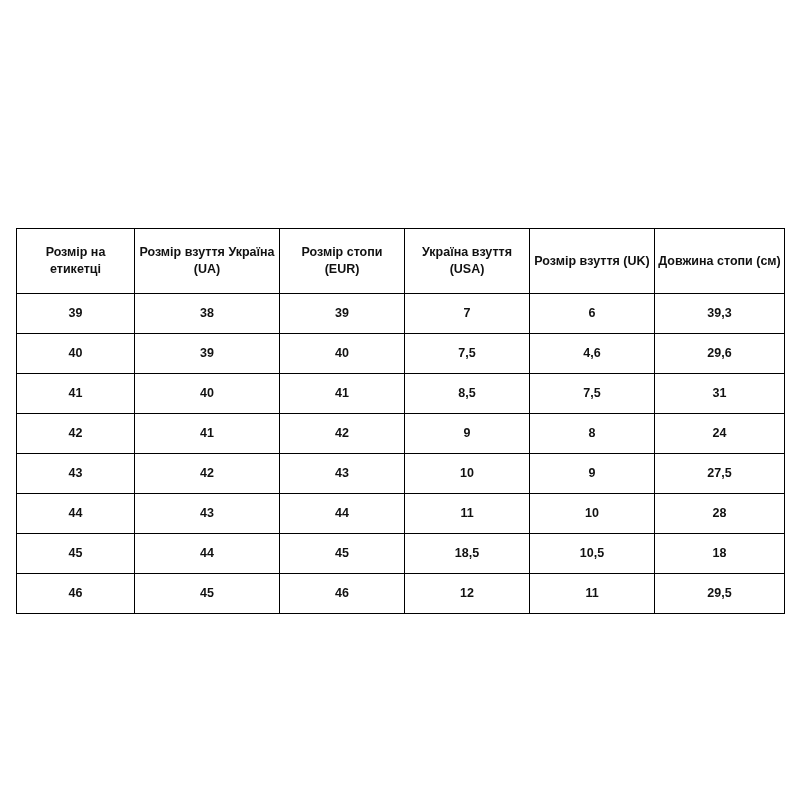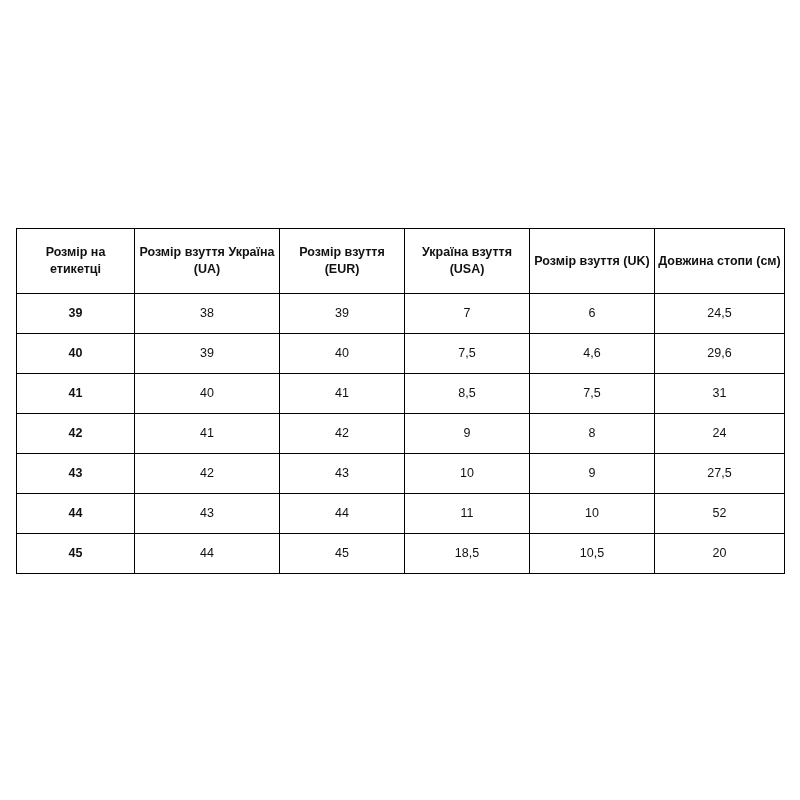--- a/index.html
+++ b/index.html
@@ -40,21 +40,21 @@
     line-height: 1.35;
     color: #111111;
     padding: 2px 3px;
   }
   table.size-table thead th {
     font-weight: bold;
     height: 60px;
   }
   table.size-table tbody td {
     height: 35px;
-    font-weight: normal;
+    font-weight: bold;
   }
   table.size-table tbody td.label-col {
     font-weight: bold;
   }
   col.c0 { width: 118px; }
   col.c1 { width: 145px; }
   col.c2 { width: 125px; }
   col.c3 { width: 125px; }
   col.c4 { width: 125px; }
   col.c5 { width: 130px; }
@@ -70,34 +70,34 @@
           <col class="c1">
           <col class="c2">
           <col class="c3">
           <col class="c4">
           <col class="c5">
       </colgroup>
       <thead>
         <tr>
           <th>Розмір на етикетці</th>
           <th>Розмір взуття Україна (UA)</th>
-          <th>Розмір взуття (EUR)</th>
+          <th>Розмір стопи (EUR)</th>
           <th>Україна взуття (USA)</th>
           <th>Розмір взуття (UK)</th>
           <th>Довжина стопи (см)</th>
         </tr>
       </thead>
       <tbody>
         <tr>
           <td class="label-col">39</td>
           <td>38</td>
           <td>39</td>
           <td>7</td>
           <td>6</td>
-          <td>24,5</td>
+          <td>39,3</td>
         </tr>
         <tr>
           <td class="label-col">40</td>
           <td>39</td>
           <td>40</td>
           <td>7,5</td>
           <td>4,6</td>
           <td>29,6</td>
         </tr>
         <tr>
@@ -123,26 +123,34 @@
           <td>10</td>
           <td>9</td>
           <td>27,5</td>
         </tr>
         <tr>
           <td class="label-col">44</td>
           <td>43</td>
           <td>44</td>
           <td>11</td>
           <td>10</td>
-          <td>52</td>
+          <td>28</td>
         </tr>
         <tr>
           <td class="label-col">45</td>
           <td>44</td>
           <td>45</td>
           <td>18,5</td>
           <td>10,5</td>
-          <td>20</td>
+          <td>18</td>
+        </tr>
+        <tr>
+          <td class="label-col">46</td>
+          <td>45</td>
+          <td>46</td>
+          <td>12</td>
+          <td>11</td>
+          <td>29,5</td>
         </tr>
       </tbody>
     </table>
   </div>
 </div>
 
 </body></html>

